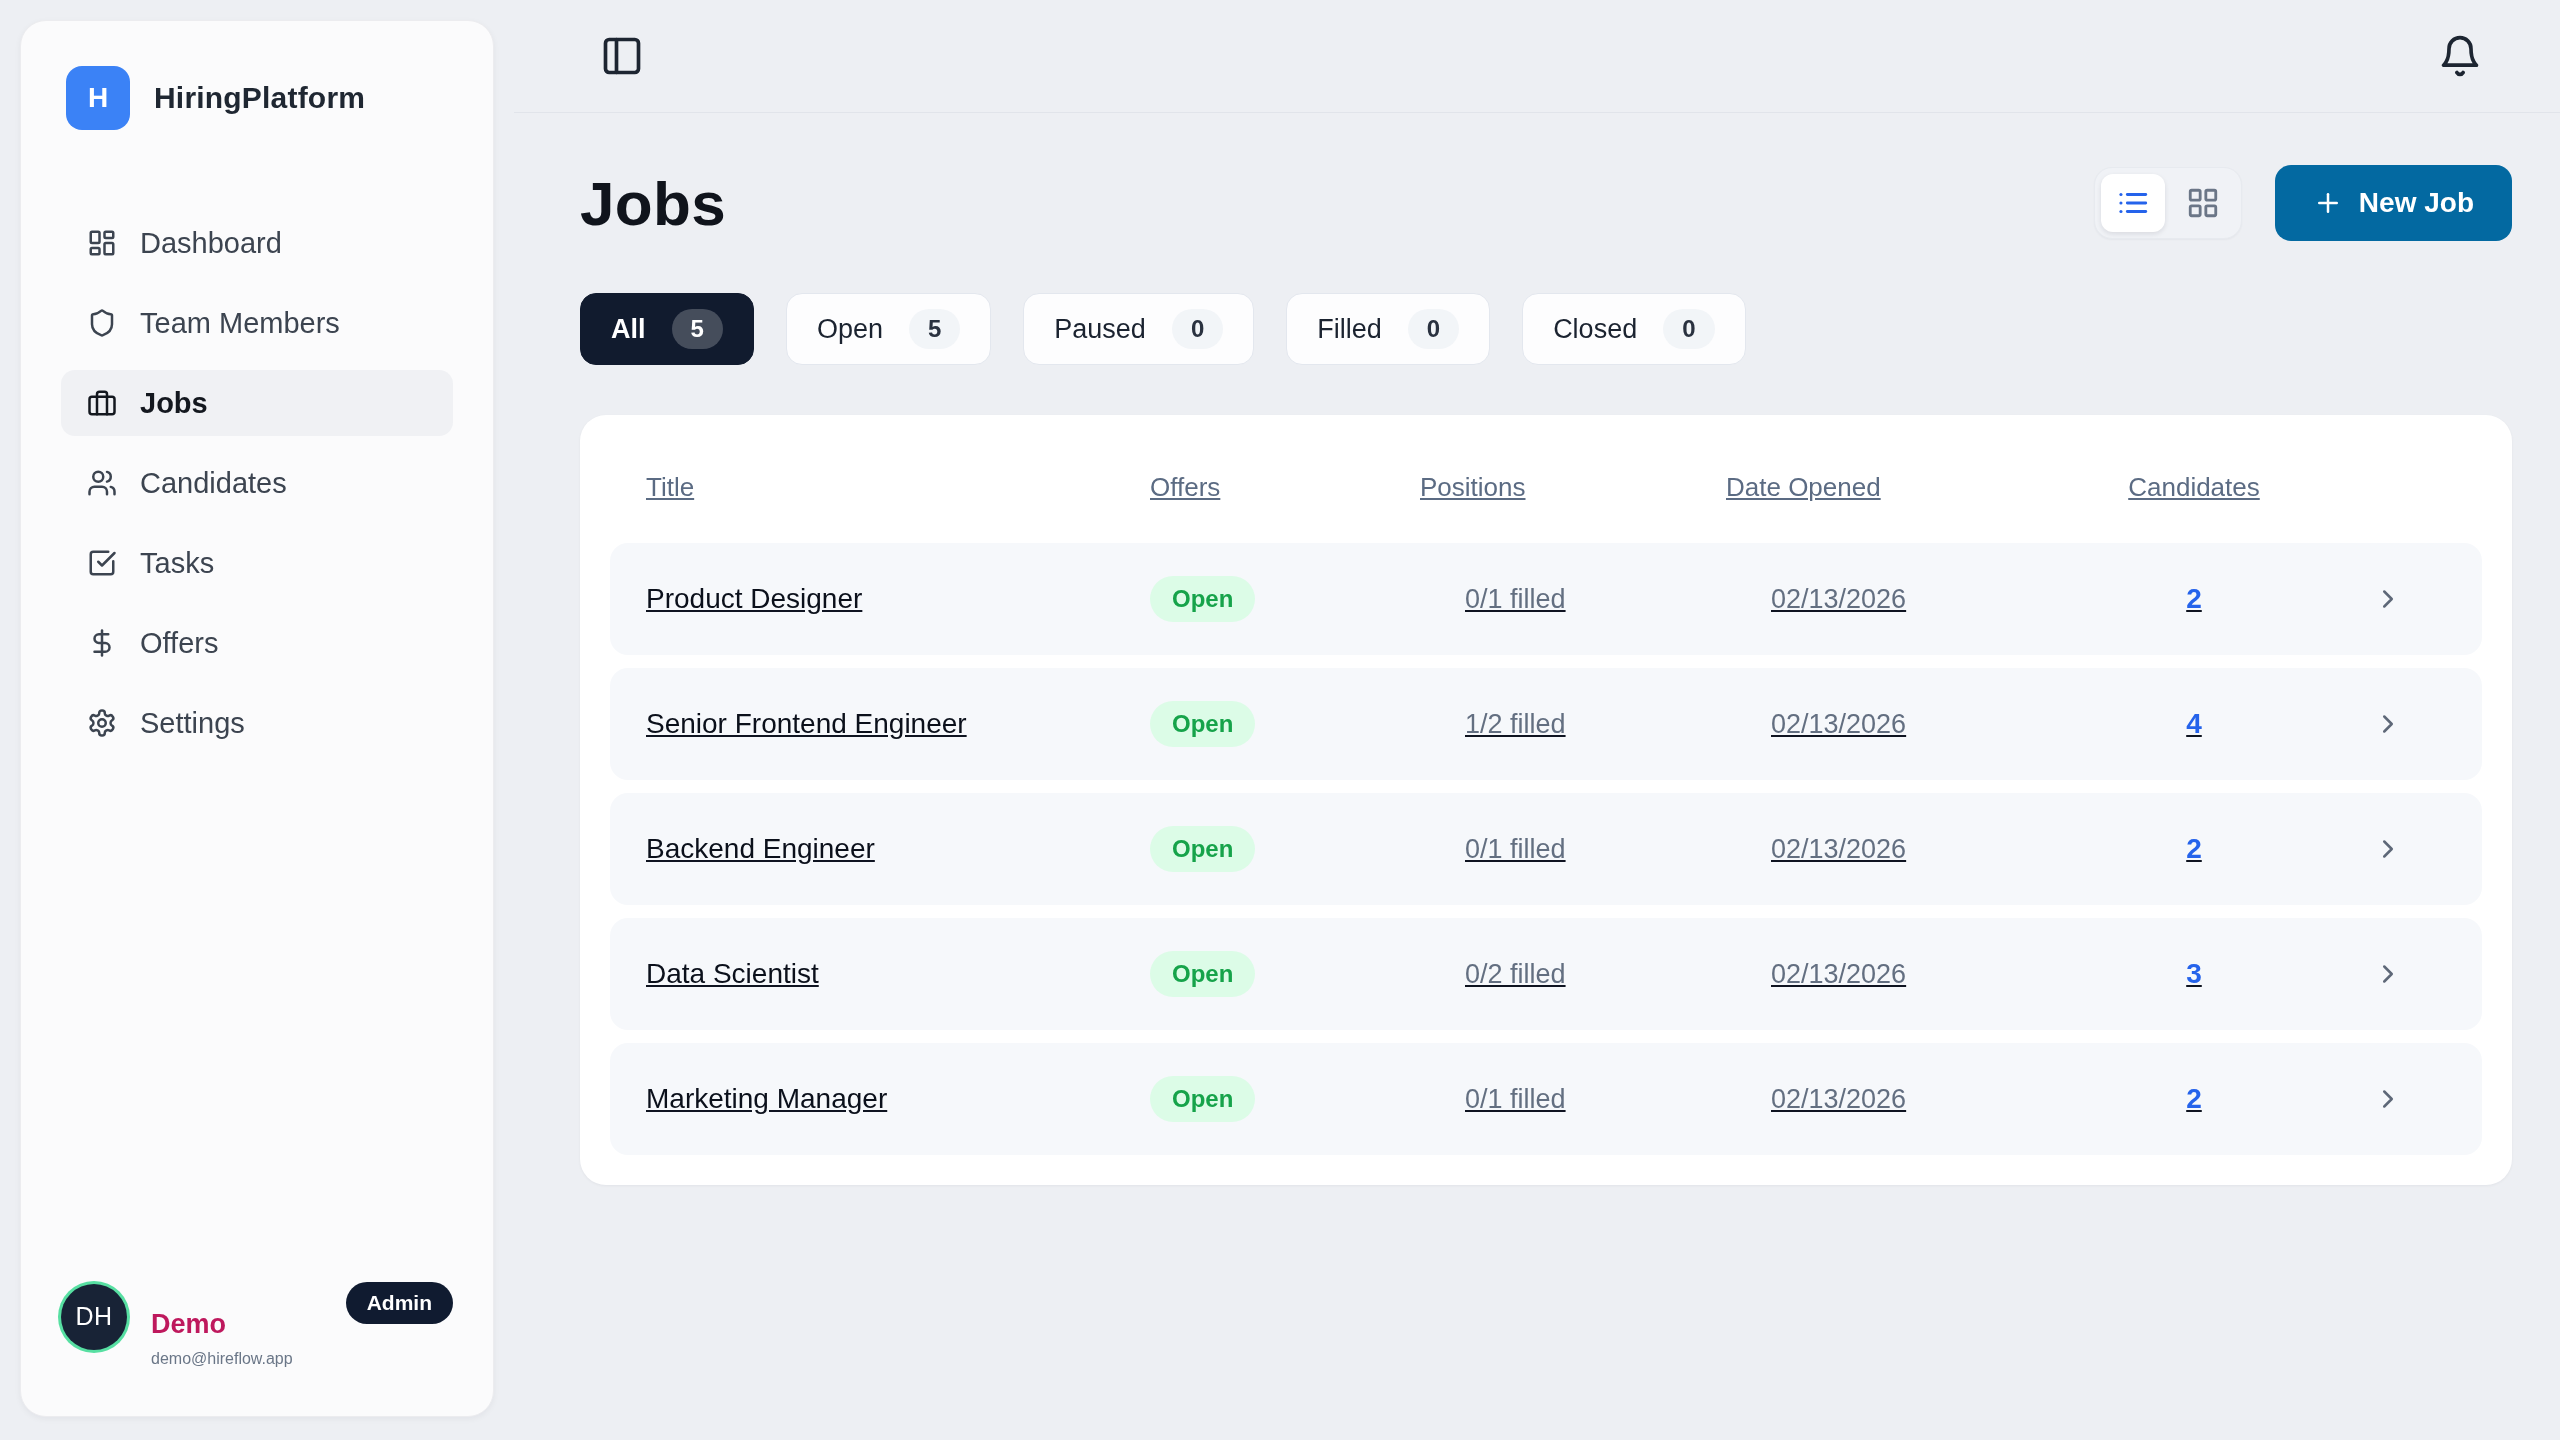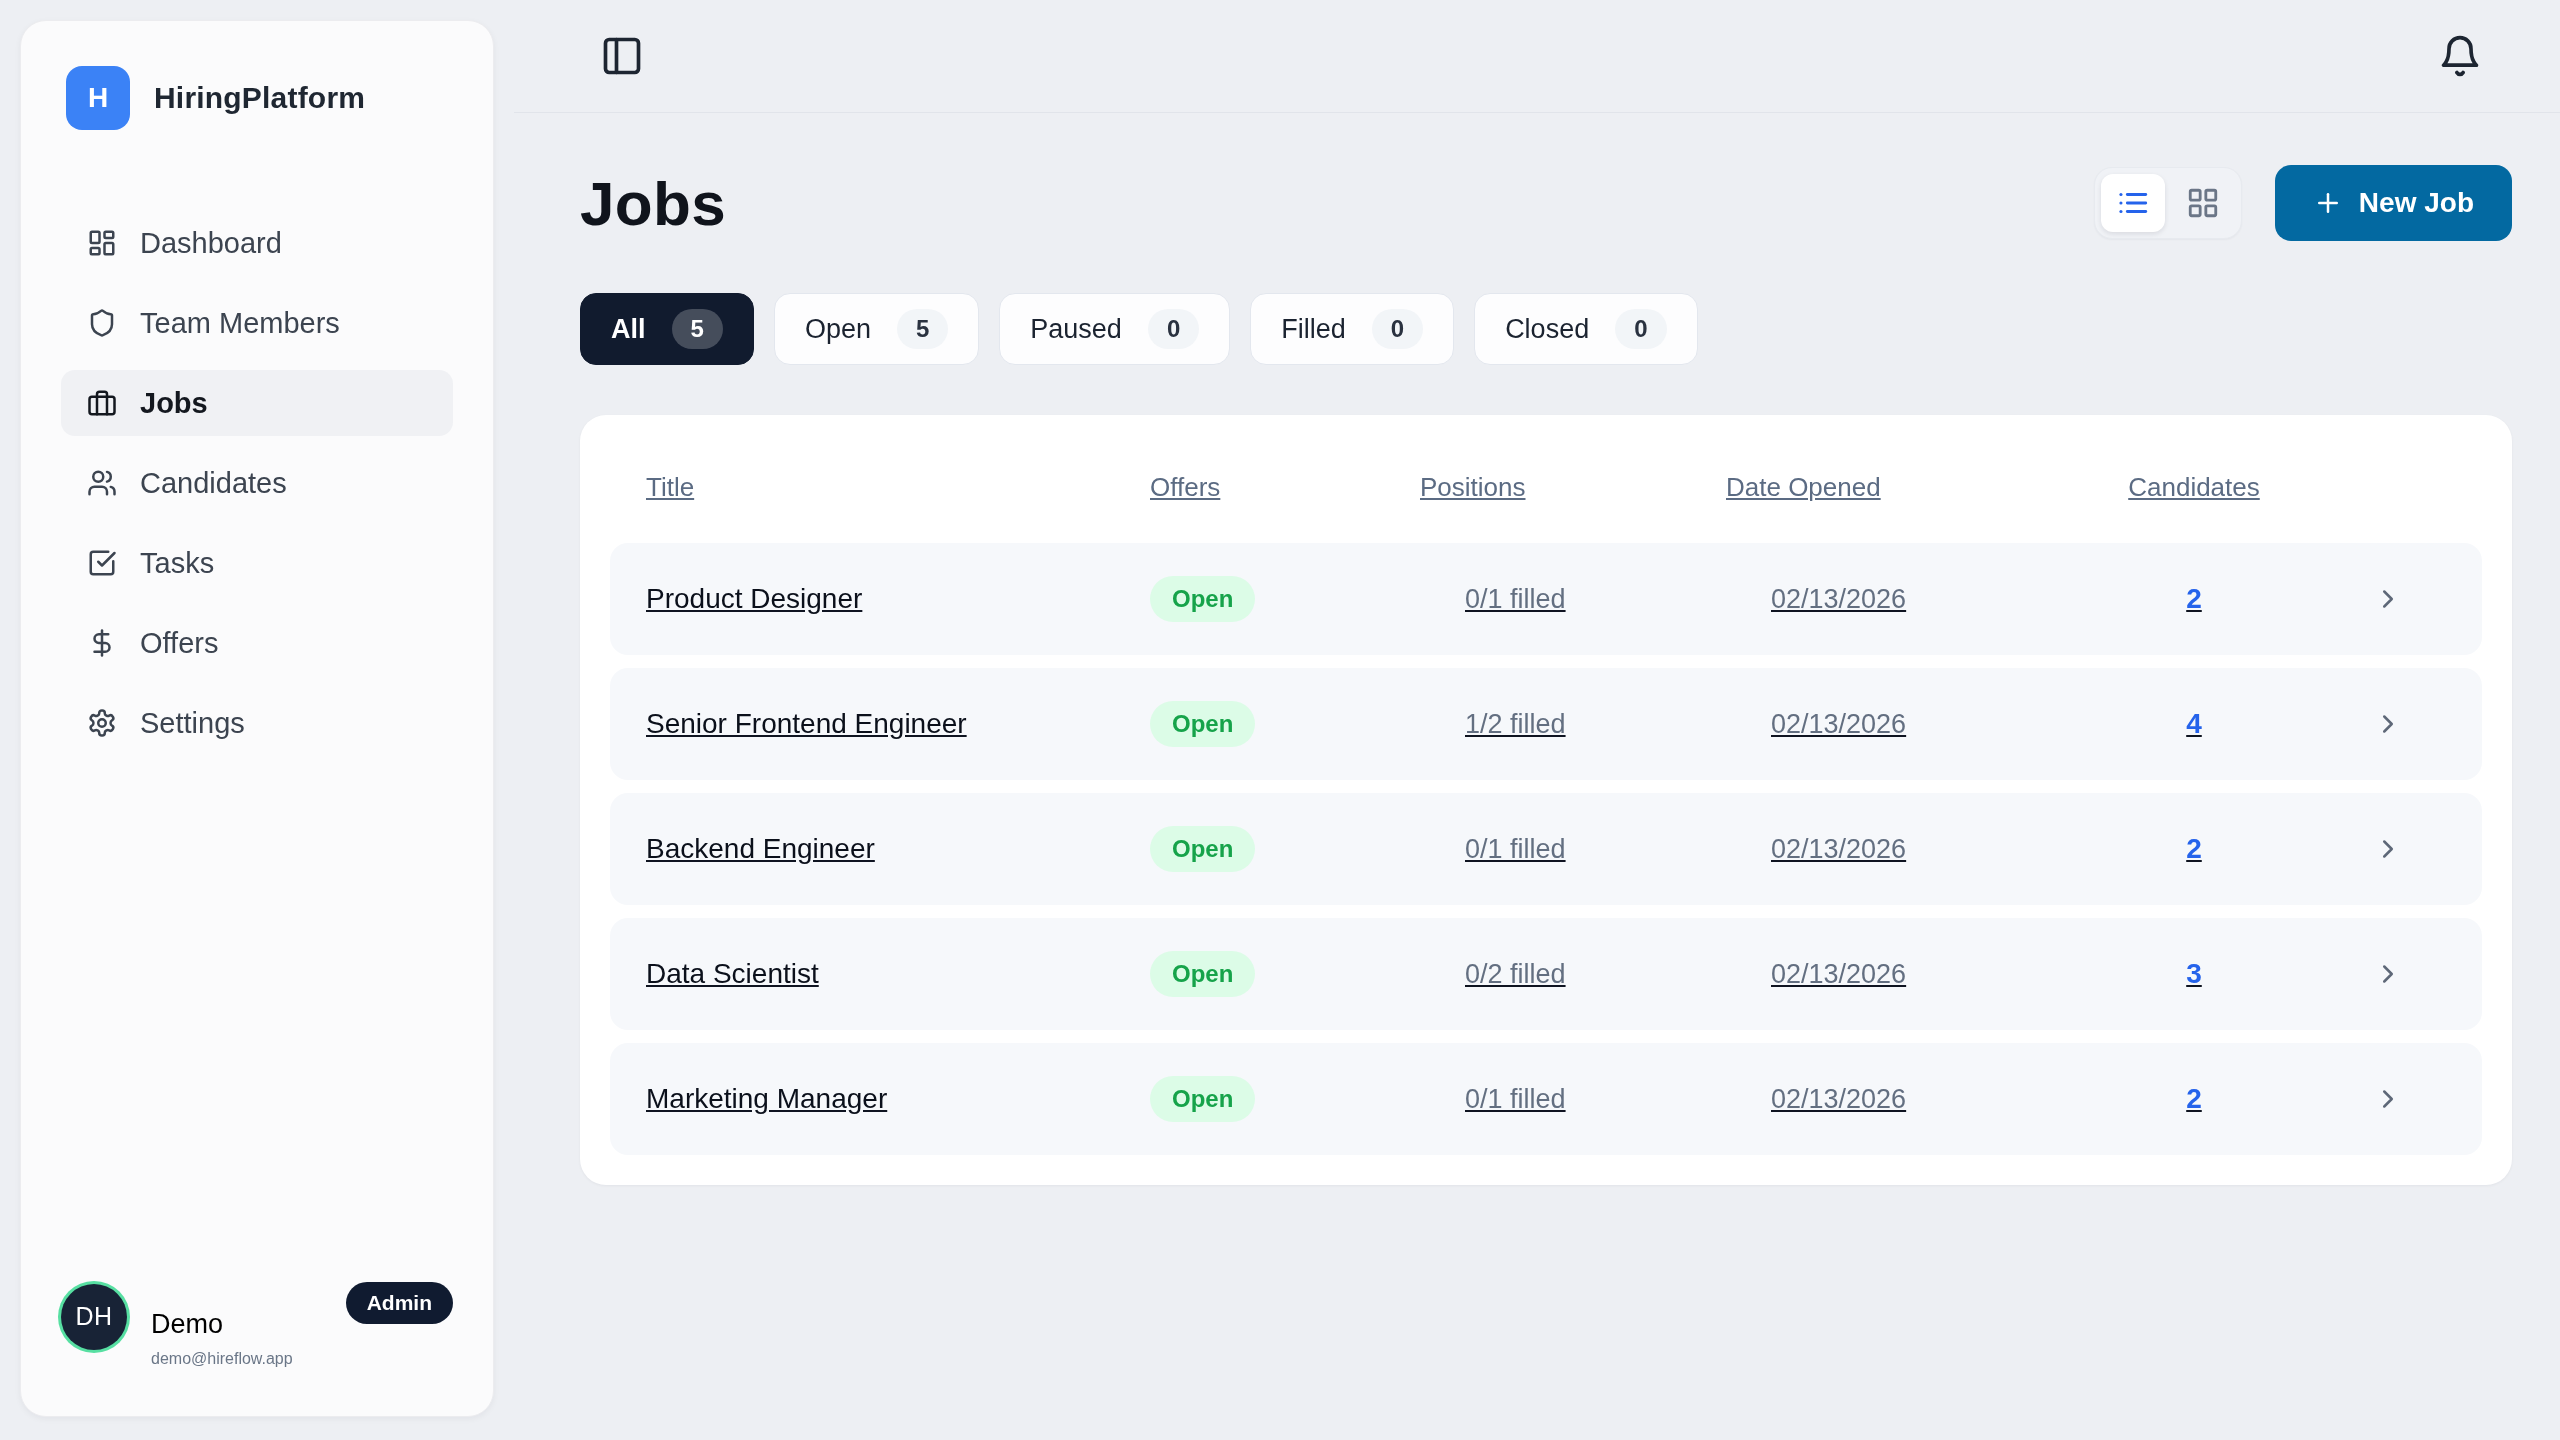--- a/index.html
+++ b/index.html
@@ -51,21 +51,21 @@
   .avatar {
     width:66px; height:66px; border-radius:50%;
     background:#182336; color:#fff;
     display:flex; align-items:center; justify-content:center;
     font-size:25px; font-weight:500; letter-spacing:.5px;
     box-shadow:0 0 0 3px #57dfa2;
     flex:0 0 auto;
   }
   .user-meta { flex:1; min-width:0; }
   .user-top { display:flex; align-items:center; justify-content:space-between; }
-  .user-name { font-size:27px; font-weight:400; color:#000000;margin-top:44px; }
+  .user-name { font-size:27px; font-weight:700; color:#be185d;margin-top:44px; }
   .user-badge {
     background:#101b30; color:#fff;
     font-size:21px; font-weight:700;
     padding:9px 21px; border-radius:999px;
   }
   .user-email { margin-top:10px; font-size:16px; color:#6a7687; }
 
   
   .main { margin-left:514px; height:100%; display:flex; flex-direction:column; }
   .topbar {
@@ -100,21 +100,21 @@
     display:flex; align-items:center; gap:16px;
     background:#0369a1; color:#fff;
     border:none; border-radius:16px;
     height:76px; padding:0 38px;
     font-family:inherit; font-size:28px; font-weight:600;
     cursor:pointer;
   }
   .btn-primary svg { width:30px; height:30px; }
 
   
-  .filters { margin-top:52px; display:flex; gap:20px; }
+  .filters { margin-top:52px; display:flex; gap:32px; }
   .ftab {
     display:flex; align-items:center; gap:26px;
     height:72px; padding:0 30px;
     border-radius:16px;
     background:#fdfdfe; border:1px solid #e3e7ee;
     font-family:inherit; font-size:27px; font-weight:500; color:#1b2330;
     cursor:pointer;
   }
   .ftab .fcount {
     background:#f2f5f8; color:#2a3240;

